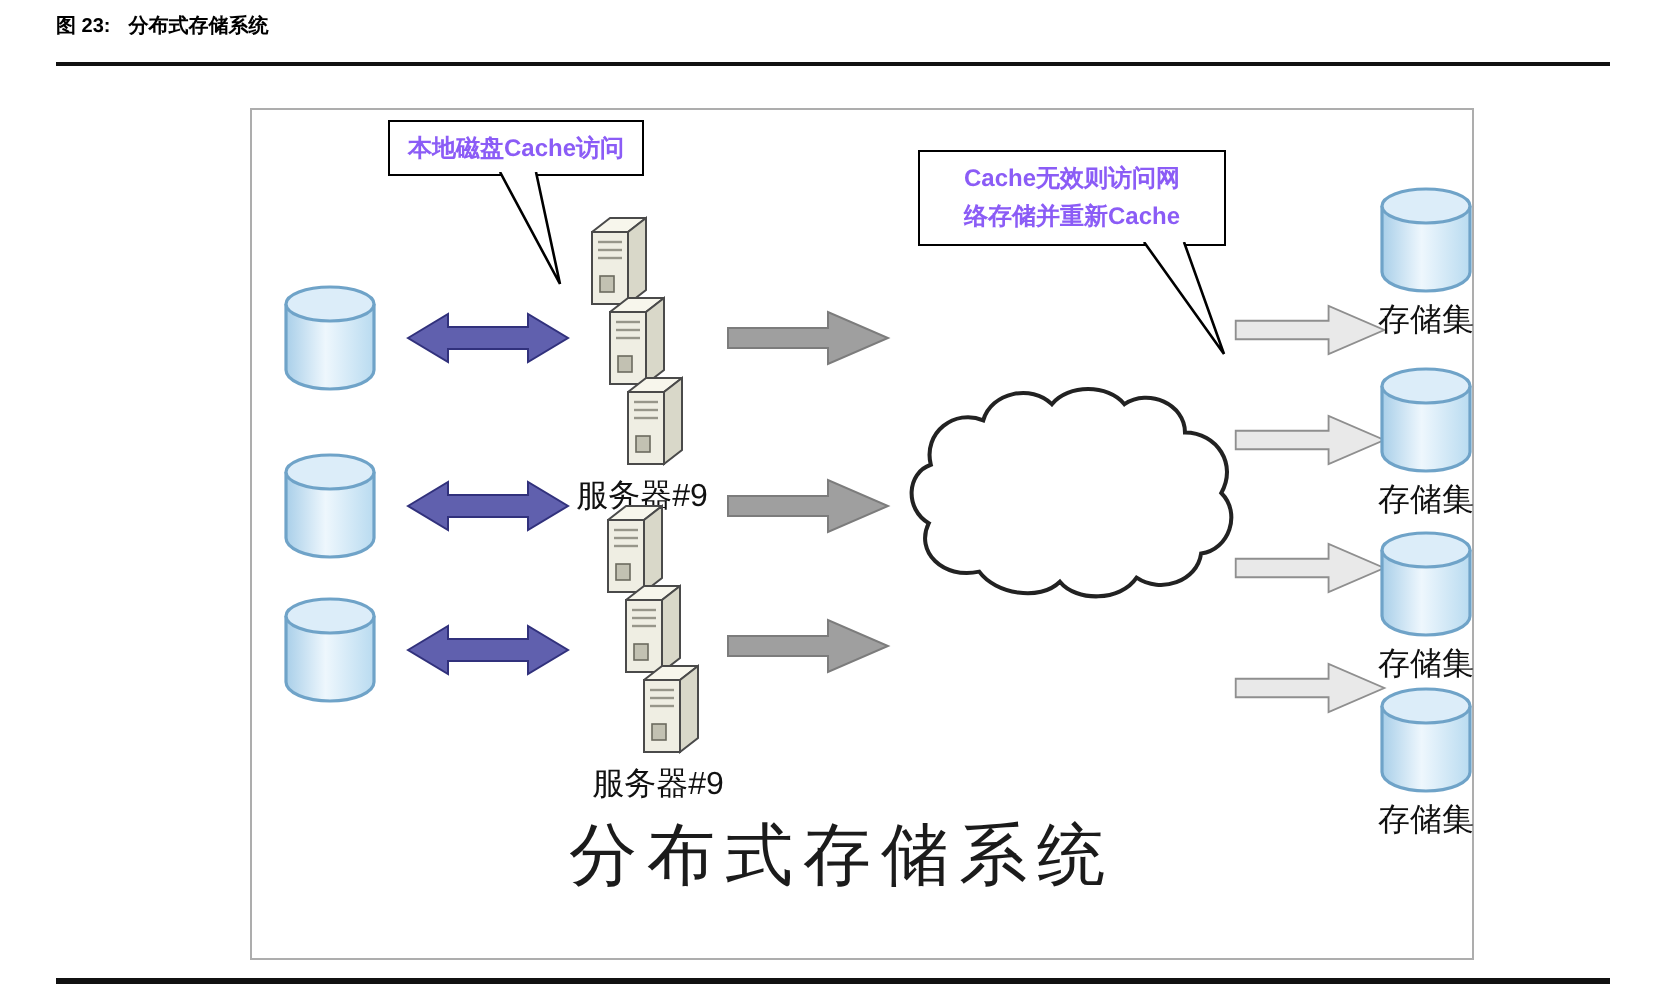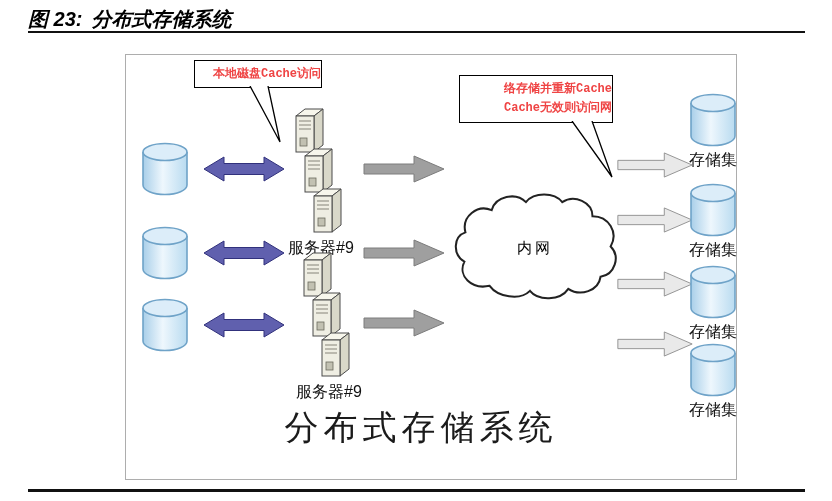--- a/index.html
+++ b/index.html
@@ -1,27 +1,27 @@
 <!DOCTYPE html>
 <html><head>
 <meta charset="utf-8">
 <style>
   * { margin:0; padding:0; box-sizing:border-box; }
   html,body { width:832px; height:501px; }
   body { background:#ffffff; font-family:"Liberation Sans","DejaVu Sans",sans-serif; position:relative; overflow:hidden; }
 
-  .fig-header { position:absolute; left:28px; top:6px; font-size:20px; font-weight:bold; color:#000;font-style:italic; }
+  .fig-header { position:absolute; left:28px; top:6px; font-size:10px; font-weight:bold; color:#000; }
   .fig-label { margin-right:9px; }
   .rule-top { position:absolute; left:28px; top:31px; width:777px; height:2px; background:#111; }
   .rule-bottom { position:absolute; left:28px; top:489px; width:777px; height:3px; background:#111; }
 
   .diagram { position:absolute; left:125px; top:54px; width:612px; height:426px; background:#fff; border:1px solid #adadad; }
   .shape { position:absolute; overflow:visible; }
-  .callout { position:absolute; border:1.5px solid #000; background:#fff; font-size:12px; font-weight:bold; color:#ef4444; line-height:1.55;
-             display:flex; flex-direction:column; justify-content:center; align-items:flex-end; text-align:center; z-index:2;font-family:Liberation Mono, monospace; }
+  .callout { position:absolute; border:1.5px solid #000; background:#fff; font-size:12px; font-weight:bold; color:#8b5cf6; line-height:1.55;
+             display:flex; flex-direction:column; justify-content:center; align-items:center; text-align:center; z-index:2; }
   .tail { position:absolute; z-index:3; }
   .caption { position:absolute; font-size:16px; color:#111; text-align:center; }
   .cloud-label { position:absolute; font-size:15px; color:#000; text-align:center; letter-spacing:3px; }
   .main-title { position:absolute; font-size:34px; color:#1b1b1b; text-align:center; letter-spacing:5px;
                 font-family:"Liberation Serif","DejaVu Serif",serif; }
 </style>
 </head>
 <body>
 
 <svg width="0" height="0" style="position:absolute" aria-hidden="true">
@@ -57,22 +57,22 @@
 <div class="diagram">
 
   <div class="callout" style="left:68px;top:5px;width:128px;height:28px">
     <span>本地磁盘Cache访问</span>
   </div>
   <svg class="tail" style="left:112px;top:31px" width="52" height="60" viewBox="0 0 52 60">
     <path d="M12 0 L42 56 L30 0" fill="#ffffff" stroke="#000000" stroke-width="1.3"></path>
   </svg>
 
   <div class="callout" style="left:333px;top:20px;width:154px;height:48px">
+    <span>Cache无效则访问网</span>
     <span>络存储并重新Cache</span>
-    <span>Cache无效则访问网</span>
   </div>
   <svg class="tail" style="left:438px;top:66px" width="60" height="60" viewBox="0 0 60 60">
     <path d="M8 0 L48 56 L28 0" fill="#ffffff" stroke="#000000" stroke-width="1.3"></path>
   </svg>
 
   <svg class="shape" style="left:14px;top:86px" width="50" height="56" viewBox="0 0 50 56">
       <use href="#cylShape"></use>
     </svg>
   <svg class="shape" style="left:14px;top:170px" width="50" height="56" viewBox="0 0 50 56">
       <use href="#cylShape"></use>
@@ -119,21 +119,20 @@
   <svg class="shape" style="left:236px;top:182px" width="84" height="32" viewBox="0 0 84 32">
       <use href="#rArrowShape" fill="#9f9f9f" stroke="#7c7c7c" stroke-width="1"></use>
     </svg>
   <svg class="shape" style="left:236px;top:252px" width="84" height="32" viewBox="0 0 84 32">
       <use href="#rArrowShape" fill="#9f9f9f" stroke="#7c7c7c" stroke-width="1"></use>
     </svg>
 
   <svg class="shape" style="left:323px;top:136px" width="172" height="116" viewBox="0 0 170 115">
     <path d="M40 94 C22 98 8 84 15 70 C3 63 4 45 16 41 C12 25 28 13 42 19 C46 5 66 1 76 11 C84 1 104 1 112 11 C124 3 142 11 142 25 C158 25 168 41 160 55 C170 65 164 83 150 85 C148 99 130 105 118 97 C110 109 88 109 80 99 C70 109 48 105 40 94 Z" fill="#ffffff" stroke="#222222" stroke-width="2"></path>
   </svg>
-  <div class="cloud-label" style="left:323px;top:184px;width:172px">内网</div>
 
   <svg class="shape" style="left:490px;top:95px" width="78" height="30" viewBox="0 0 84 32">
       <use href="#rArrowShape" fill="#e9e9e9" stroke="#8f8f8f" stroke-width="1"></use>
     </svg>
   <svg class="shape" style="left:490px;top:150px" width="78" height="30" viewBox="0 0 84 32">
       <use href="#rArrowShape" fill="#e9e9e9" stroke="#8f8f8f" stroke-width="1"></use>
     </svg>
   <svg class="shape" style="left:490px;top:214px" width="78" height="30" viewBox="0 0 84 32">
       <use href="#rArrowShape" fill="#e9e9e9" stroke="#8f8f8f" stroke-width="1"></use>
     </svg>

